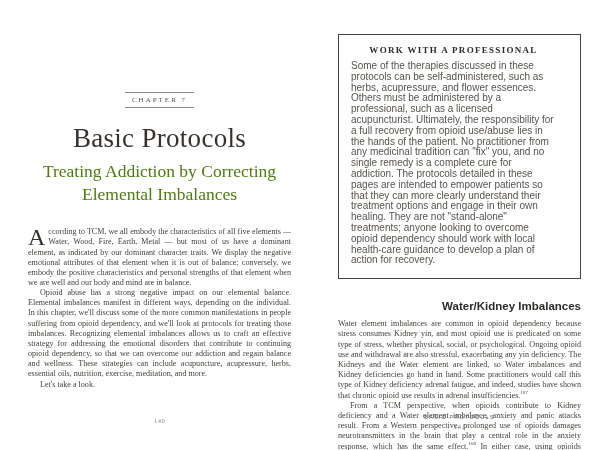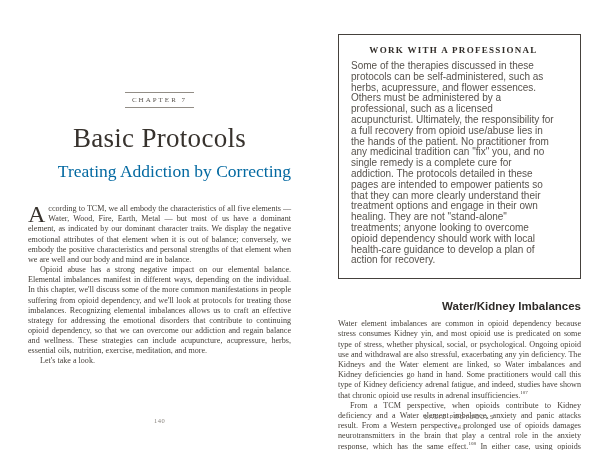--- a/index.html
+++ b/index.html
@@ -28,21 +28,21 @@
   }
   .chapter-title {
     margin-top: 15px;
     font-size: 27px; font-weight: 400;
     text-align: center; color: #37322d;
     letter-spacing: 0.3px;
   }
   .chapter-subtitle {
     margin-top: 6px;
     font-size: 17.5px; line-height: 1.32;
-    text-align: right; color: #0369a1;
+    text-align: center; color: #4d7c0f;
   }
   .body-copy {
     margin-top: 21px;
     font-size: 8.1px; line-height: 10.15px;
     text-align: justify;
   }
   .dropcap {
     float: left;
     font-size: 24px; line-height: 19px;
     padding: 1px 3px 0 0;
@@ -116,20 +116,21 @@
 
 <div class="spread">
 
   <div class="page-left">
     <div class="chapter-label">CHAPTER 7</div>
 
     <h1 class="chapter-title">Basic Protocols</h1>
 
     <div class="chapter-subtitle">
       <div>Treating Addiction by Correcting</div>
+      <div>Elemental Imbalances</div>
     </div>
 
     <div class="body-copy">
       <p>
         <span class="dropcap">A</span><span>ccording to TCM, we all embody the characteristics of all five elements — Water, Wood, Fire, Earth, Metal — but most of us have a dominant element, as indicated by our dominant character traits. We display the negative emotional attributes of that element when it is out of balance; conversely, we embody the positive characteristics and personal strengths of that element when we are well and our body and mind are in balance.</span>
       </p>
       <p class="indent">Opioid abuse has a strong negative impact on our elemental balance. Elemental imbalances manifest in different ways, depending on the individual. In this chapter, we'll discuss some of the more common manifestations in people suffering from opioid dependency, and we'll look at protocols for treating those imbalances. Recognizing elemental imbalances allows us to craft an effective strategy for addressing the emotional disorders that contribute to continuing opioid dependency, so that we can overcome our addiction and regain balance and wellness. These strategies can include acupuncture, acupressure, herbs, essential oils, nutrition, exercise, meditation, and more.</p>
       <p class="indent">Let's take a look.</p>
     </div>
 

